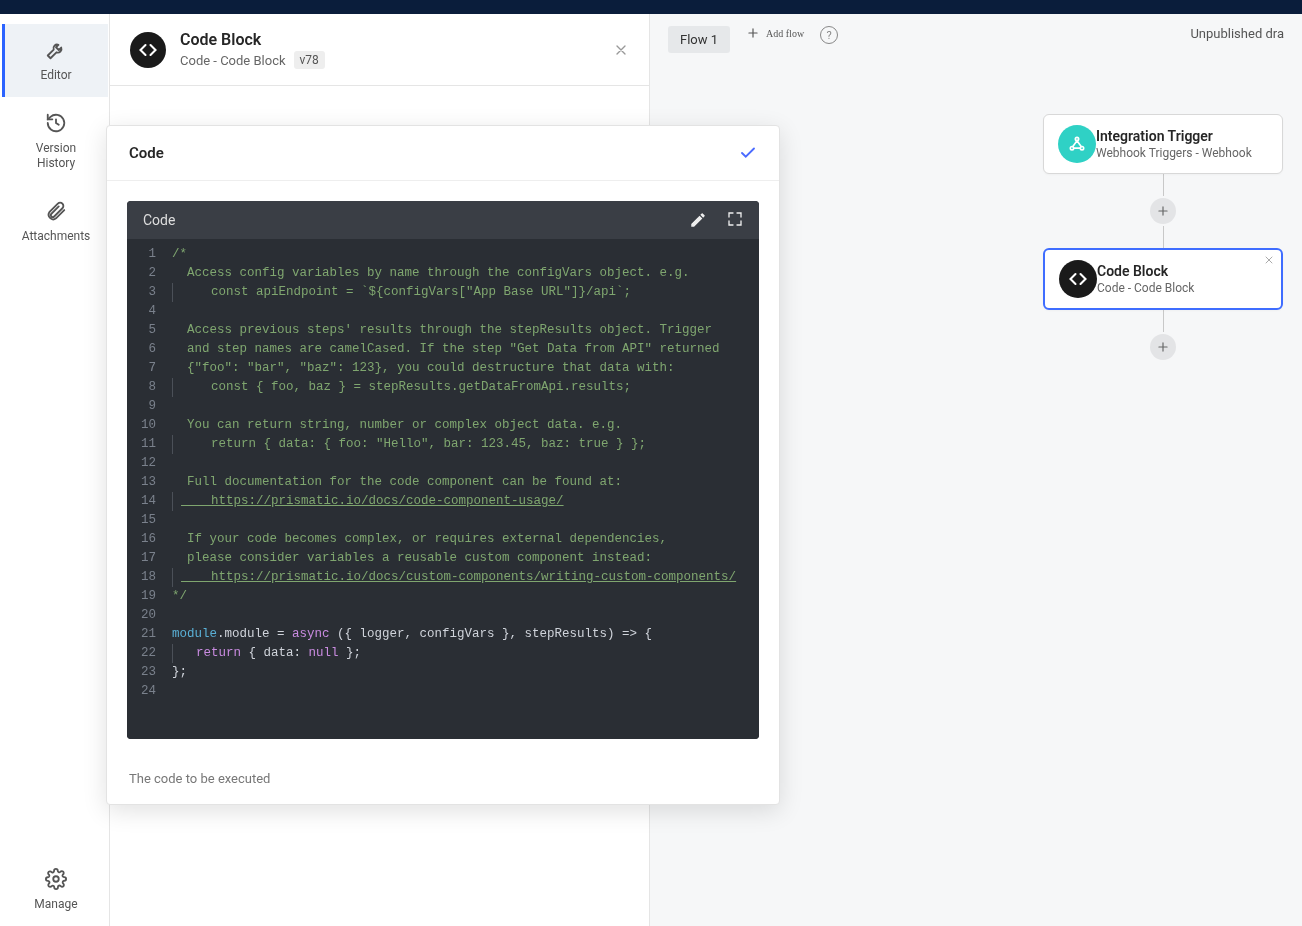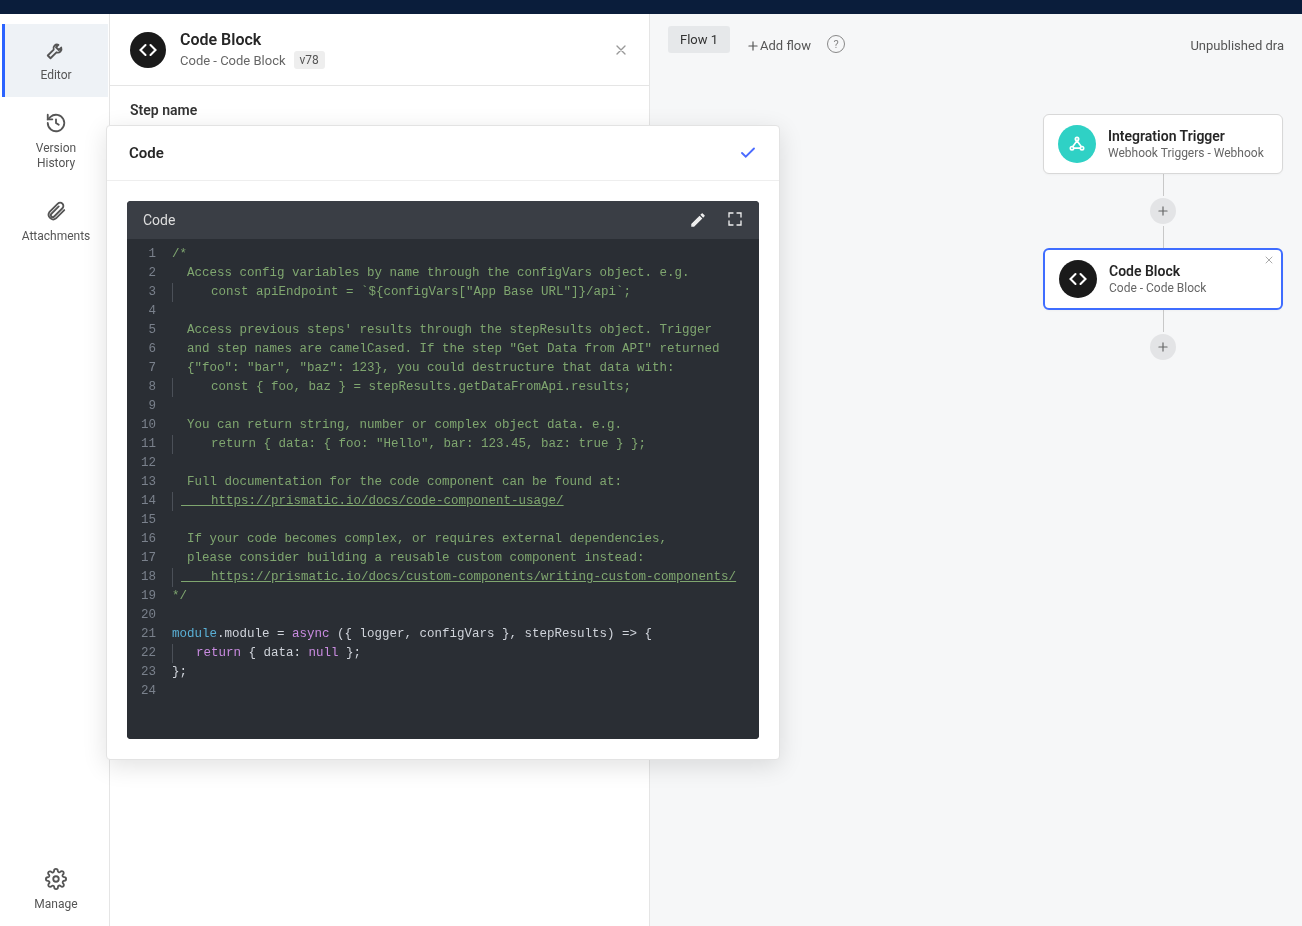--- a/index.html
+++ b/index.html
@@ -116,38 +116,40 @@
 
   
   .canvas {
     flex: 1;
     background: #f6f7f8;
     position: relative;
     padding-top: 12px;
   }
   .canvas-toolbar {
     display: flex;
-    align-items: flex-end;
+    align-items: flex-start;
     gap: 16px;
     padding: 0 18px 10px 18px;
   }
   .flow-tab {
     background: #e6e8ea;
     padding: 6px 12px;
     font-size: 13px;
     border-radius: 3px;
     color: #333;
     cursor: pointer;
   }
   .add-flow {
     display: flex;
     align-items: center;
+    gap: 6px;
     color: #555;
-    font-size: 13px;
-    cursor: pointer;
+    font-size: 10px;
+    cursor: pointer;
+    font-family: Liberation Serif, serif;
   }
   .help-circle {
     width: 18px; height: 18px;
     border: 1.5px solid #888;
     border-radius: 50%;
     display: flex;
     align-items: center;
     justify-content: center;
     font-size: 11px;
     color: #888;
@@ -168,21 +170,20 @@
     align-items: center;
   }
   .node {
     background: #fff;
     border: 1px solid #d8d8d8;
     border-radius: 6px;
     padding: 10px 14px;
     width: 240px;
     display: flex;
     align-items: center;
-    gap: 12px;
     box-shadow: 0 1px 2px rgba(0,0,0,.03);
     position: relative;
   }
   .node.selected {
     border: 2px solid #3f6dff;
   }
   .node-close {
     position: absolute;
     top: 4px; right: 6px;
     color: #aaa;
@@ -380,21 +381,20 @@
             <span>Code - Code Block</span>
             <span class="version-badge">v78</span>
           </div>
         </div>
         <div class="close-x">
           <svg width="16" height="16" viewBox="0 0 24 24" fill="none" stroke="currentColor" stroke-width="2" stroke-linecap="round">
               <path d="M18 6L6 18M6 6l12 12"></path>
             </svg>
         </div>
       </div>
-      <div class="step-body">Step name</div>
     </div>
 
     <div class="canvas">
       <div class="canvas-toolbar">
         <div class="flow-tab">Flow 1</div>
         <div class="add-flow">
           <svg width="14" height="14" viewBox="0 0 24 24" fill="none" stroke="currentColor" stroke-width="2" stroke-linecap="round">
               <path d="M12 5v14M5 12h14"></path>
             </svg>
           <span>Add flow</span>
@@ -512,26 +512,27 @@
 <span class="cmt">  {"foo": "bar", "baz": 123}, you could destructure that data with:</span>
 <span class="cmt"><span class="bar">    const { foo, baz } = stepResults.getDataFromApi.results;</span></span>
 <span></span>
 <span class="cmt">  You can return string, number or complex object data. e.g.</span>
 <span class="cmt"><span class="bar">    return { data: { foo: "Hello", bar: 123.45, baz: true } };</span></span>
 <span></span>
 <span class="cmt">  Full documentation for the code component can be found at:</span>
 <span class="cmt"><span class="bar"><span class="lnk">    https://prismatic.io/docs/code-component-usage/</span></span></span>
 <span></span>
 <span class="cmt">  If your code becomes complex, or requires external dependencies,</span>
-<span class="cmt">  please consider building a reusable custom component instead:</span>
+<span class="cmt">  please consider variables a reusable custom component instead:</span>
 <span class="cmt"><span class="bar"><span class="lnk">    https://prismatic.io/docs/custom-components/writing-custom-components/</span></span></span>
 <span class="cmt">*/</span>
 <span></span>
 <span class="fn">module</span><span>.module = </span><span class="kw">async</span><span> ({ logger, configVars }, stepResults) =&gt; {</span>
 <span class="bar"><span>  </span><span class="kw">return</span><span> { data: </span><span class="kw">null</span><span> };</span></span>
 <span>};</span>
 <span></span></div>
         </div>
       </div>
     </div>
+    <div class="help-text">The code to be executed</div>
   </div>
 
 </div>
 
 </body></html>

